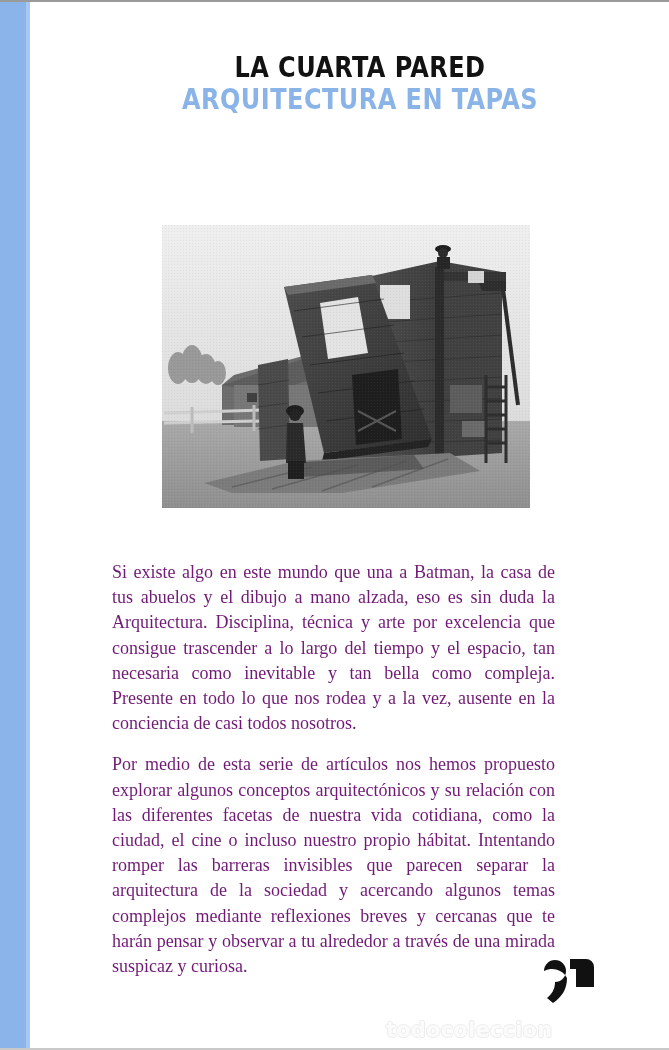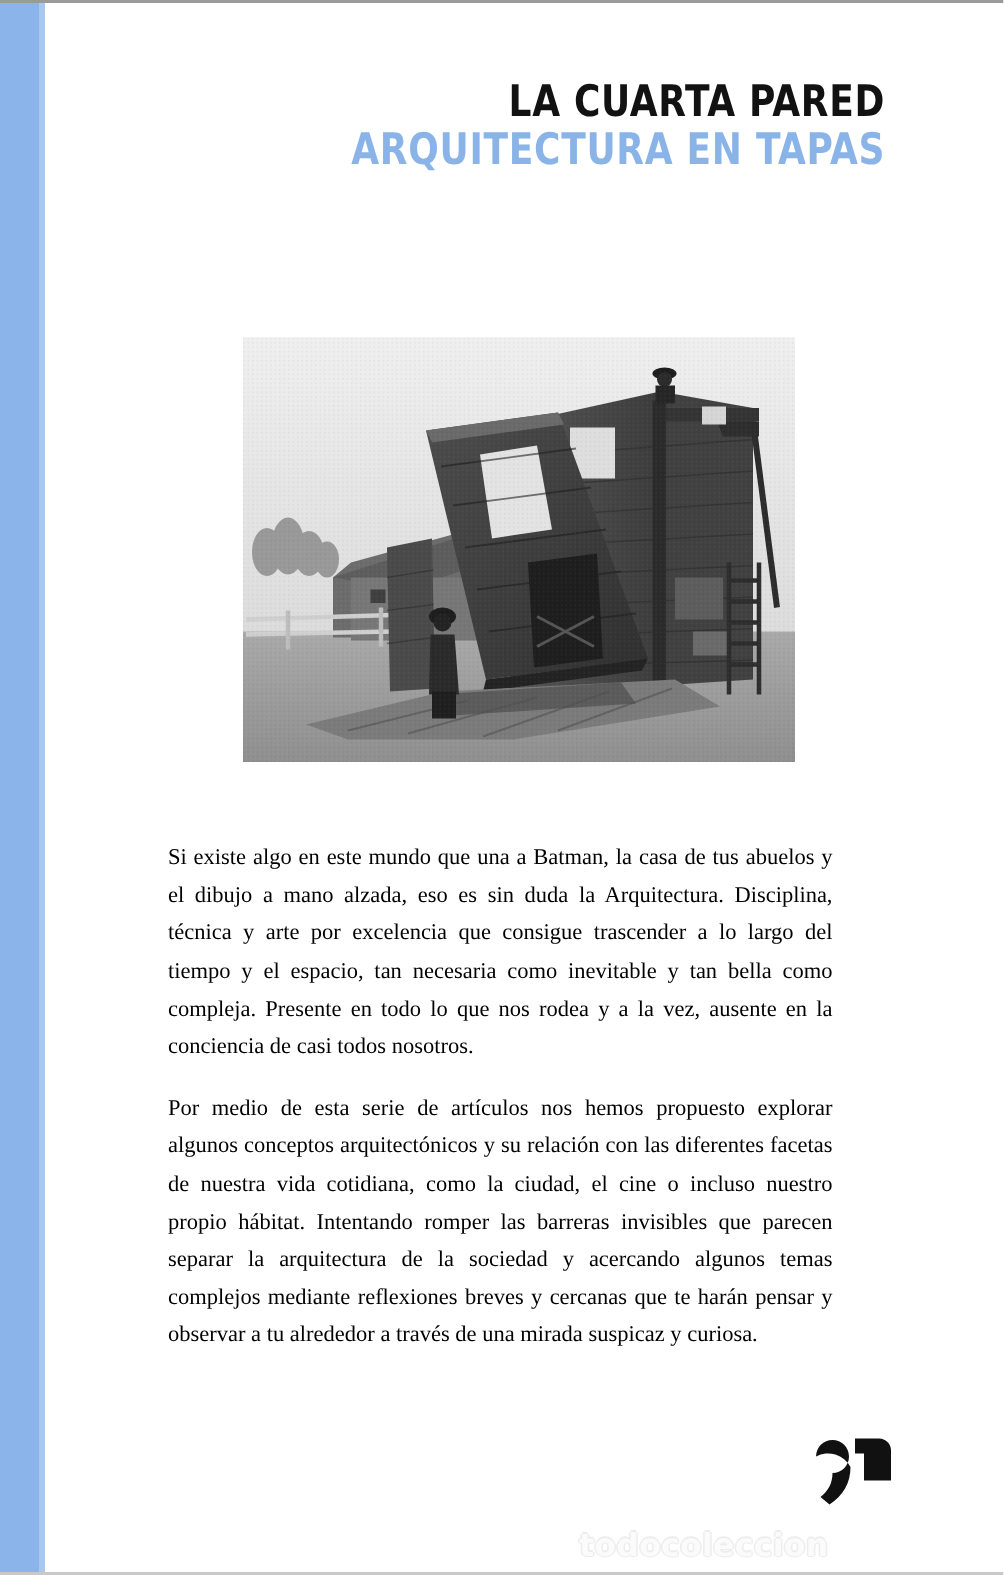--- a/index.html
+++ b/index.html
@@ -67,23 +67,23 @@
     left: 87px;
     width: 582px;
     height: 1050px;
     box-sizing: border-box;
   }
 
   
   #title-block {
     position: absolute;
     top: 52px;
-    left: 2px;
+    left: 12px;
     width: 522px;
-    text-align: right;
+    text-align: center;
   }
   .main-title {
     font-family: "DejaVu Sans Condensed", "Liberation Sans Narrow", "Liberation Sans", sans-serif;
     font-weight: 700;
     font-size: 29px;
     line-height: 1.08;
     letter-spacing: 0.5px;
     color: #121212;
     transform: scaleX(0.92);
     transform-origin: center;
@@ -134,23 +134,23 @@
   
   #body-copy {
     position: absolute;
     top: 560px;
     left: 25px;
     width: 443px;
   }
   .para {
     margin: 0 0 16px 0;
     font-family: "Liberation Serif", "DejaVu Serif", serif;
-    font-size: 15px;
+    font-size: 18px;
     line-height: 25.2px;
-    color: #000000;
+    color: #701a75;
     text-align: justify;
     text-justify: inter-word;
     hyphens: manual;
   }
   .para:last-child { margin-bottom: 0; }
 
   
   #logo {
     position: absolute;
     top: 945px;

